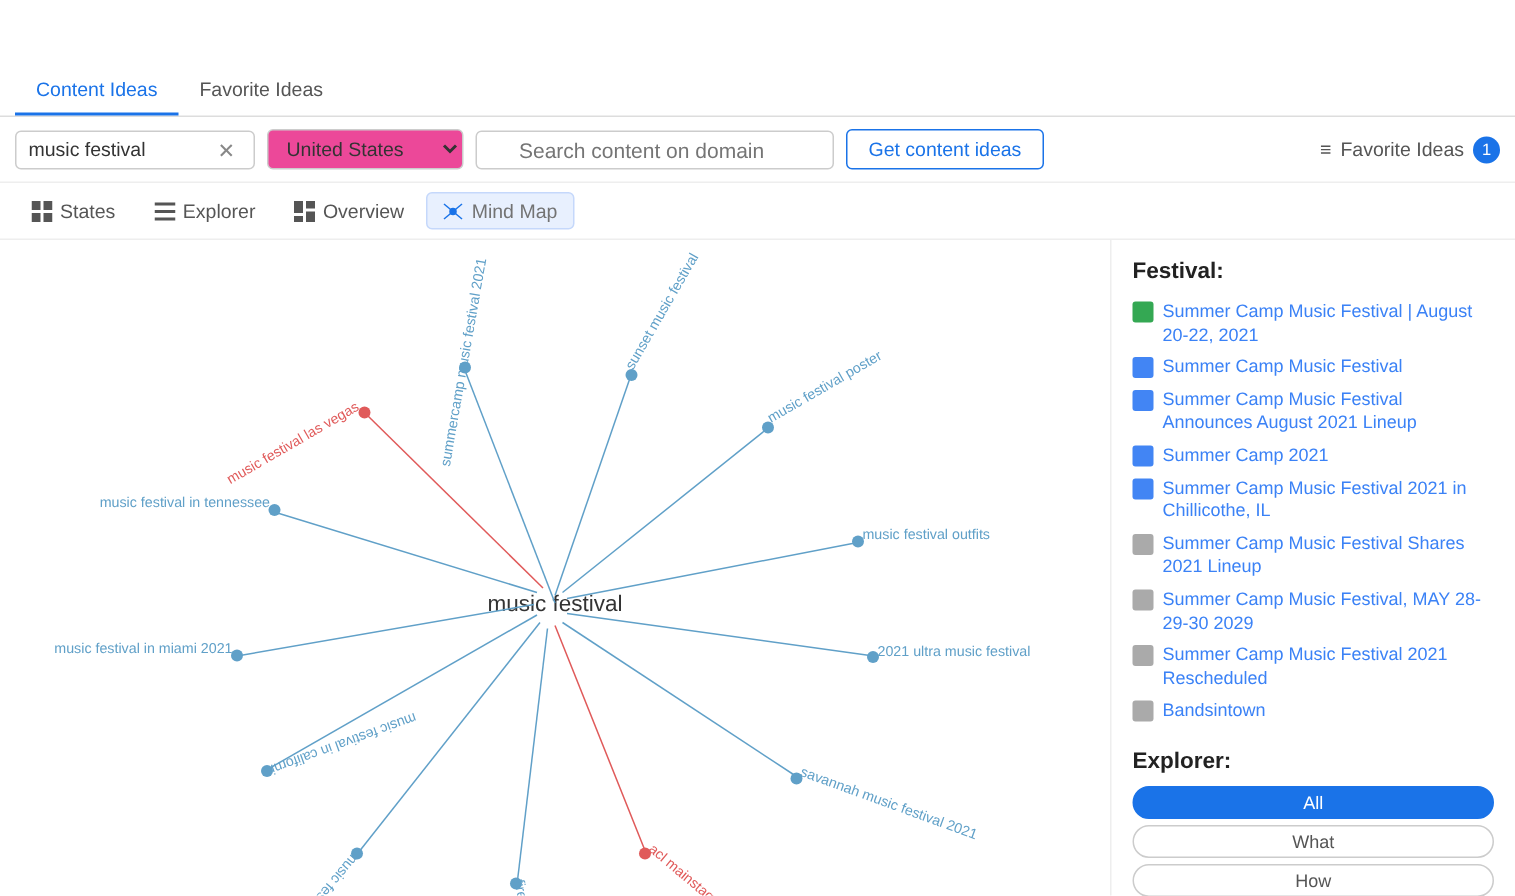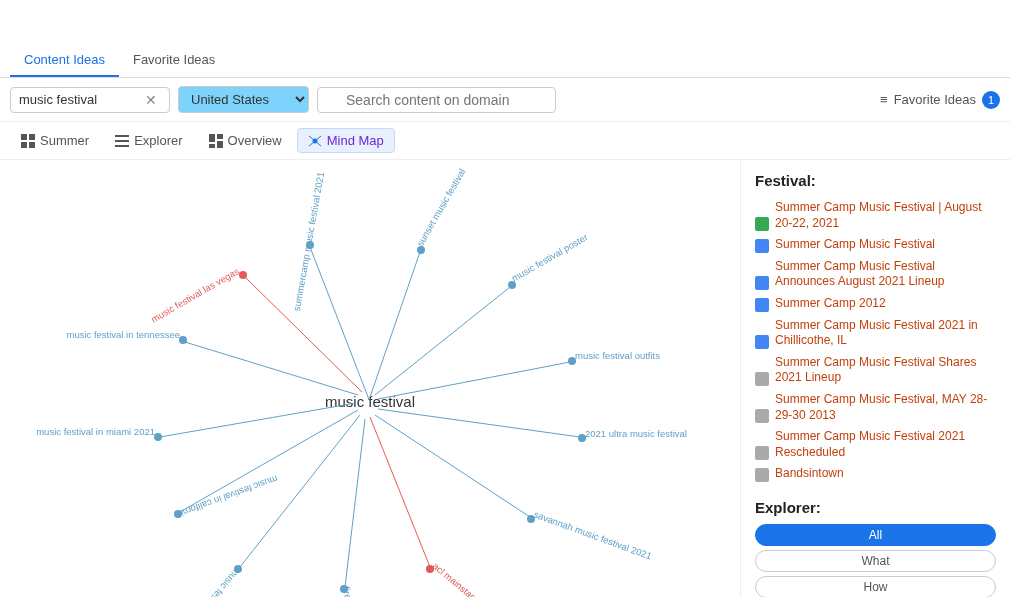--- a/index.html
+++ b/index.html
@@ -8,44 +8,44 @@
     
     .top-tabs { display: flex; border-bottom: 1px solid #ddd; padding: 0 10px; background: #fff; }
     .top-tab { padding: 8px 14px; font-size: 13px; cursor: pointer; border-bottom: 2px solid transparent; color: #555; margin-top: 44px; }
     .top-tab.active { color: #1a73e8; border-bottom: 2px solid #1a73e8; }
 
     
     .toolbar { display: flex; align-items: center; padding: 8px 10px; gap: 8px; border-bottom: 1px solid #eee; background: #fff; }
     .keyword-input-wrap { display: flex; align-items: center; border: 1px solid #ccc; border-radius: 4px; padding: 4px 8px; gap: 4px; min-width: 160px; }
     .keyword-input { border: none; outline: none; font-size: 13px; color: #333; width: 120px; }
     .clear-btn { background: none; border: none; cursor: pointer; color: #888; font-size: 14px; padding: 0 2px; }
-    .country-select { border: 1px solid #ccc; border-radius: 4px; padding: 4px 8px; font-size: 13px; color: #333; background: #7dd3fc; cursor: pointer; min-width: 130px; }
+    .country-select { border: 1px solid #ccc; border-radius: 4px; padding: 4px 8px; font-size: 13px; color: #333; background: #ec4899; cursor: pointer; min-width: 130px; }
     .domain-search { border: 1px solid #ccc; border-radius: 4px; padding: 4px 28px; font-size: 14px; color: #aaa; min-width: 200px; outline: none; }
     .get-ideas-btn { border: 1px solid #1a73e8; color: #1a73e8; background: #fff; border-radius: 4px; padding: 5px 14px; font-size: 13px; cursor: pointer; white-space: nowrap; }
     .spacer { flex: 1; }
     .fav-ideas-btn { display: flex; align-items: center; gap: 6px; color: #555; font-size: 13px; cursor: pointer; background: none; border: none; }
     .fav-badge { background: #1a73e8; color: #fff; border-radius: 50%; width: 18px; height: 18px; display: flex; align-items: center; justify-content: center; font-size: 11px; }
 
     
     .view-tabs { display: flex; align-items: center; padding: 6px 10px; gap: 4px; border-bottom: 1px solid #eee; background: #fff; }
     .view-tab { display: flex; align-items: center; gap: 5px; padding: 4px 10px; font-size: 13px; border-radius: 4px; cursor: pointer; color: #555; border: 1px solid transparent; }
-    .view-tab.active { background: #e8f0fe; color: #6d28d9; border-color: #c5d8fb; }
+    .view-tab.active { background: #e8f0fe; color: #737373; border-color: #c5d8fb; }
     .view-tab-icon { width: 14px; height: 14px; display: inline-flex; align-items: center; justify-content: center; }
 
     
     .main-content { display: flex; height: calc(597px - 113px); }
     .mind-map-area { flex: 1; position: relative; overflow: hidden; background: #fff; }
     .right-panel { width: 270px; border-left: 1px solid #eee; overflow-y: auto; padding: 12px 14px; background: #fff; }
 
     
     .mind-map-svg { width: 100%; height: 100%; }
 
     
     .panel-section-title { font-size: 15px; font-weight: 700; color: #222; margin-bottom: 8px; }
-    .headline-item { display: flex; align-items: flex-end; gap: 6px; padding: 3px 0; font-size: 12px; color: #c2410c; cursor: pointer; line-height: 1.3; }
+    .headline-item { display: flex; align-items: flex-start; gap: 6px; padding: 3px 0; font-size: 12px; color: #3b82f6; cursor: pointer; line-height: 1.3; }
     .favicon { width: 14px; height: 14px; border-radius: 2px; flex-shrink: 0; margin-top: 1px; }
     .favicon-green { background: #34a853; }
     .favicon-blue { background: #4285f4; }
     .favicon-gray { background: #aaa; }
     .questions-section { margin-top: 14px; }
     .filter-buttons { display: flex; gap: 4px; margin-bottom: 10px; flex-wrap: wrap; flex-direction: column; }
     .filter-btn { padding: 3px 10px; border-radius: 12px; font-size: 12px; border: 1px solid #ccc; background: #fff; cursor: pointer; color: #555; }
     .filter-btn.active { background: #1a73e8; color: #fff; border-color: #1a73e8; }
     .question-item { display: flex; align-items: flex-start; gap: 4px; padding: 4px 0; font-size: 12px; color: #333; border-bottom: 1px solid #f0f0f0; line-height: 1.4; cursor: pointer; }
     .q-dash { color: #aaa; flex-shrink: 0; }
@@ -62,39 +62,40 @@
   <div class="keyword-input-wrap">
     <input class="keyword-input" type="text" value="music festival" style="">
     <button class="clear-btn">✕</button>
   </div>
   <select class="country-select">
     <option>United States</option>
     <option>United Kingdom</option>
     <option>Canada</option>
   </select>
   <input class="domain-search" type="text" placeholder="Search content on domain" style="">
+  <button class="get-ideas-btn">Get content ideas</button>
   <div class="spacer"></div>
   <button class="fav-ideas-btn">
     <span>≡</span>
     <span>Favorite Ideas</span>
     <span class="fav-badge">1</span>
   </button>
 </div>
 
 <div class="view-tabs">
   <div class="view-tab">
     <span class="view-tab-icon">
       <svg width="14" height="14" viewBox="0 0 14 14">
           <rect x="0" y="0" width="6" height="6" fill="#555"></rect>
           <rect x="8" y="0" width="6" height="6" fill="#555"></rect>
           <rect x="0" y="8" width="6" height="6" fill="#555"></rect>
           <rect x="8" y="8" width="6" height="6" fill="#555"></rect>
         </svg>
     </span>
-    <span>Summer</span>
+    <span>States</span>
   </div>
   <div class="view-tab">
     <span class="view-tab-icon">
       <svg width="14" height="14" viewBox="0 0 14 14">
           <rect x="0" y="1" width="14" height="2" fill="#555"></rect>
           <rect x="0" y="6" width="14" height="2" fill="#555"></rect>
           <rect x="0" y="11" width="14" height="2" fill="#555"></rect>
         </svg>
     </span>
     <span>Explorer</span>
@@ -196,33 +197,33 @@
       <div class="headline-item">
         <div class="favicon favicon-blue"></div>
         <span>Summer Camp Music Festival</span>
       </div>
       <div class="headline-item">
         <div class="favicon favicon-blue"></div>
         <span>Summer Camp Music Festival Announces August 2021 Lineup</span>
       </div>
       <div class="headline-item">
         <div class="favicon favicon-blue"></div>
-        <span>Summer Camp 2012</span>
+        <span>Summer Camp 2021</span>
       </div>
       <div class="headline-item">
         <div class="favicon favicon-blue"></div>
         <span>Summer Camp Music Festival 2021 in Chillicothe, IL</span>
       </div>
       <div class="headline-item">
         <div class="favicon favicon-gray"></div>
         <span>Summer Camp Music Festival Shares 2021 Lineup</span>
       </div>
       <div class="headline-item">
         <div class="favicon favicon-gray"></div>
-        <span>Summer Camp Music Festival, MAY 28-29-30 2013</span>
+        <span>Summer Camp Music Festival, MAY 28-29-30 2029</span>
       </div>
       <div class="headline-item">
         <div class="favicon favicon-gray"></div>
         <span>Summer Camp Music Festival 2021 Rescheduled</span>
       </div>
       <div class="headline-item">
         <div class="favicon favicon-gray"></div>
         <span>Bandsintown</span>
       </div>
     </div>

